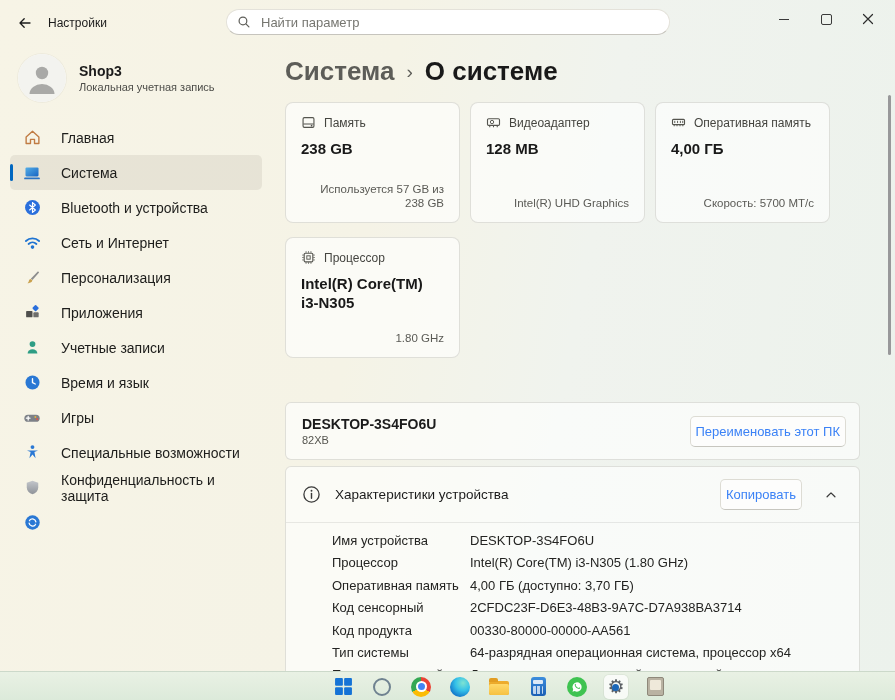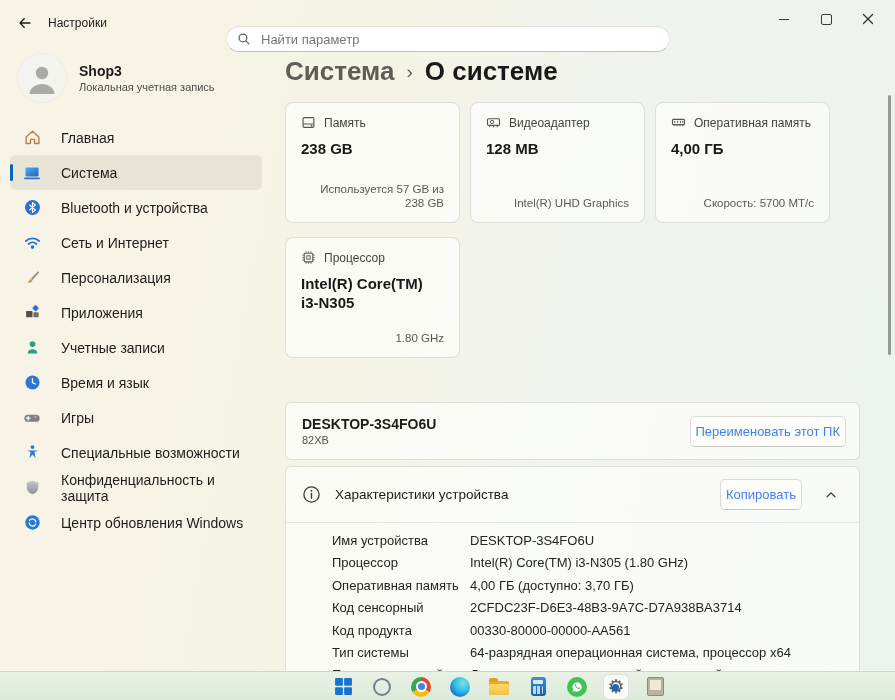--- a/index.html
+++ b/index.html
@@ -6,21 +6,21 @@
   .window{
     width:895px;height:700px;position:relative;overflow:hidden;
     font-family:"Liberation Sans",sans-serif;color:#1b1b1b;
     background:linear-gradient(100deg,#f7f4e6 0%,#f5f3e6 40%,#f0f3ee 62%,#ecf2ec 100%);
     box-sizing:border-box;
   }
   
   .titlebar{height:46px;position:relative;}
   .back-btn{position:absolute;left:10px;top:10px;width:30px;height:26px;display:flex;align-items:center;justify-content:center;border-radius:4px;cursor:pointer;}
   .app-title{position:absolute;left:48px;top:16px;font-size:12px;color:#1b1b1b;}
-  .searchbox{position:absolute;left:226px;top:26px;width:444px;height:26px;background:#fff;
+  .searchbox{position:absolute;left:226px;top:9px;width:444px;height:26px;background:#fff;
     border:1px solid #e4e2da;border-bottom:1px solid #c6c4bd;border-radius:14px;
     display:flex;align-items:center;padding:0 10px;box-sizing:border-box;gap:8px;}
   .searchbox input{border:none;outline:none;background:transparent;font-family:"Liberation Sans",sans-serif;
     font-size:13px;color:#1b1b1b;flex:1;}
   .searchbox input::placeholder{color:#767670;}
   .win-controls{position:absolute;right:6px;top:4px;display:flex;}
   .win-btn{width:42px;height:30px;display:flex;align-items:center;justify-content:center;}
   .min-glyph{width:10px;height:1px;background:#3a3a3a;}
   .max-glyph{width:9px;height:9px;border:1px solid #3a3a3a;border-radius:2px;}
   
@@ -281,21 +281,20 @@
         </div>
 
         <div class="nav-item">
           <span class="nicon">
               <svg width="17" height="17" viewBox="0 0 16 16">
                 <circle cx="8" cy="8" r="6.8" fill="#2a78d4"></circle>
                 <path d="M4.8 8.6 a3.3 3.3 0 0 0 5.8 1.6 M11.2 7.4 a3.3 3.3 0 0 0 -5.8-1.6" stroke="#fff" stroke-width="1.2" fill="none" stroke-linecap="round"></path>
                 <path d="M4.3 6.2 l1.3 -0.5 0.2 1.5 z M11.7 9.8 l-1.3 0.5 -0.2 -1.5 z" fill="#fff"></path>
               </svg>
             </span>
-          <span>Центр обновления Windows</span>
         </div>
 
       </div>
     </div>
 
     <div class="main">
 
       <div class="breadcrumb">
         <span class="crumb-parent">Система</span>
         <span class="crumb-sep">›</span>

